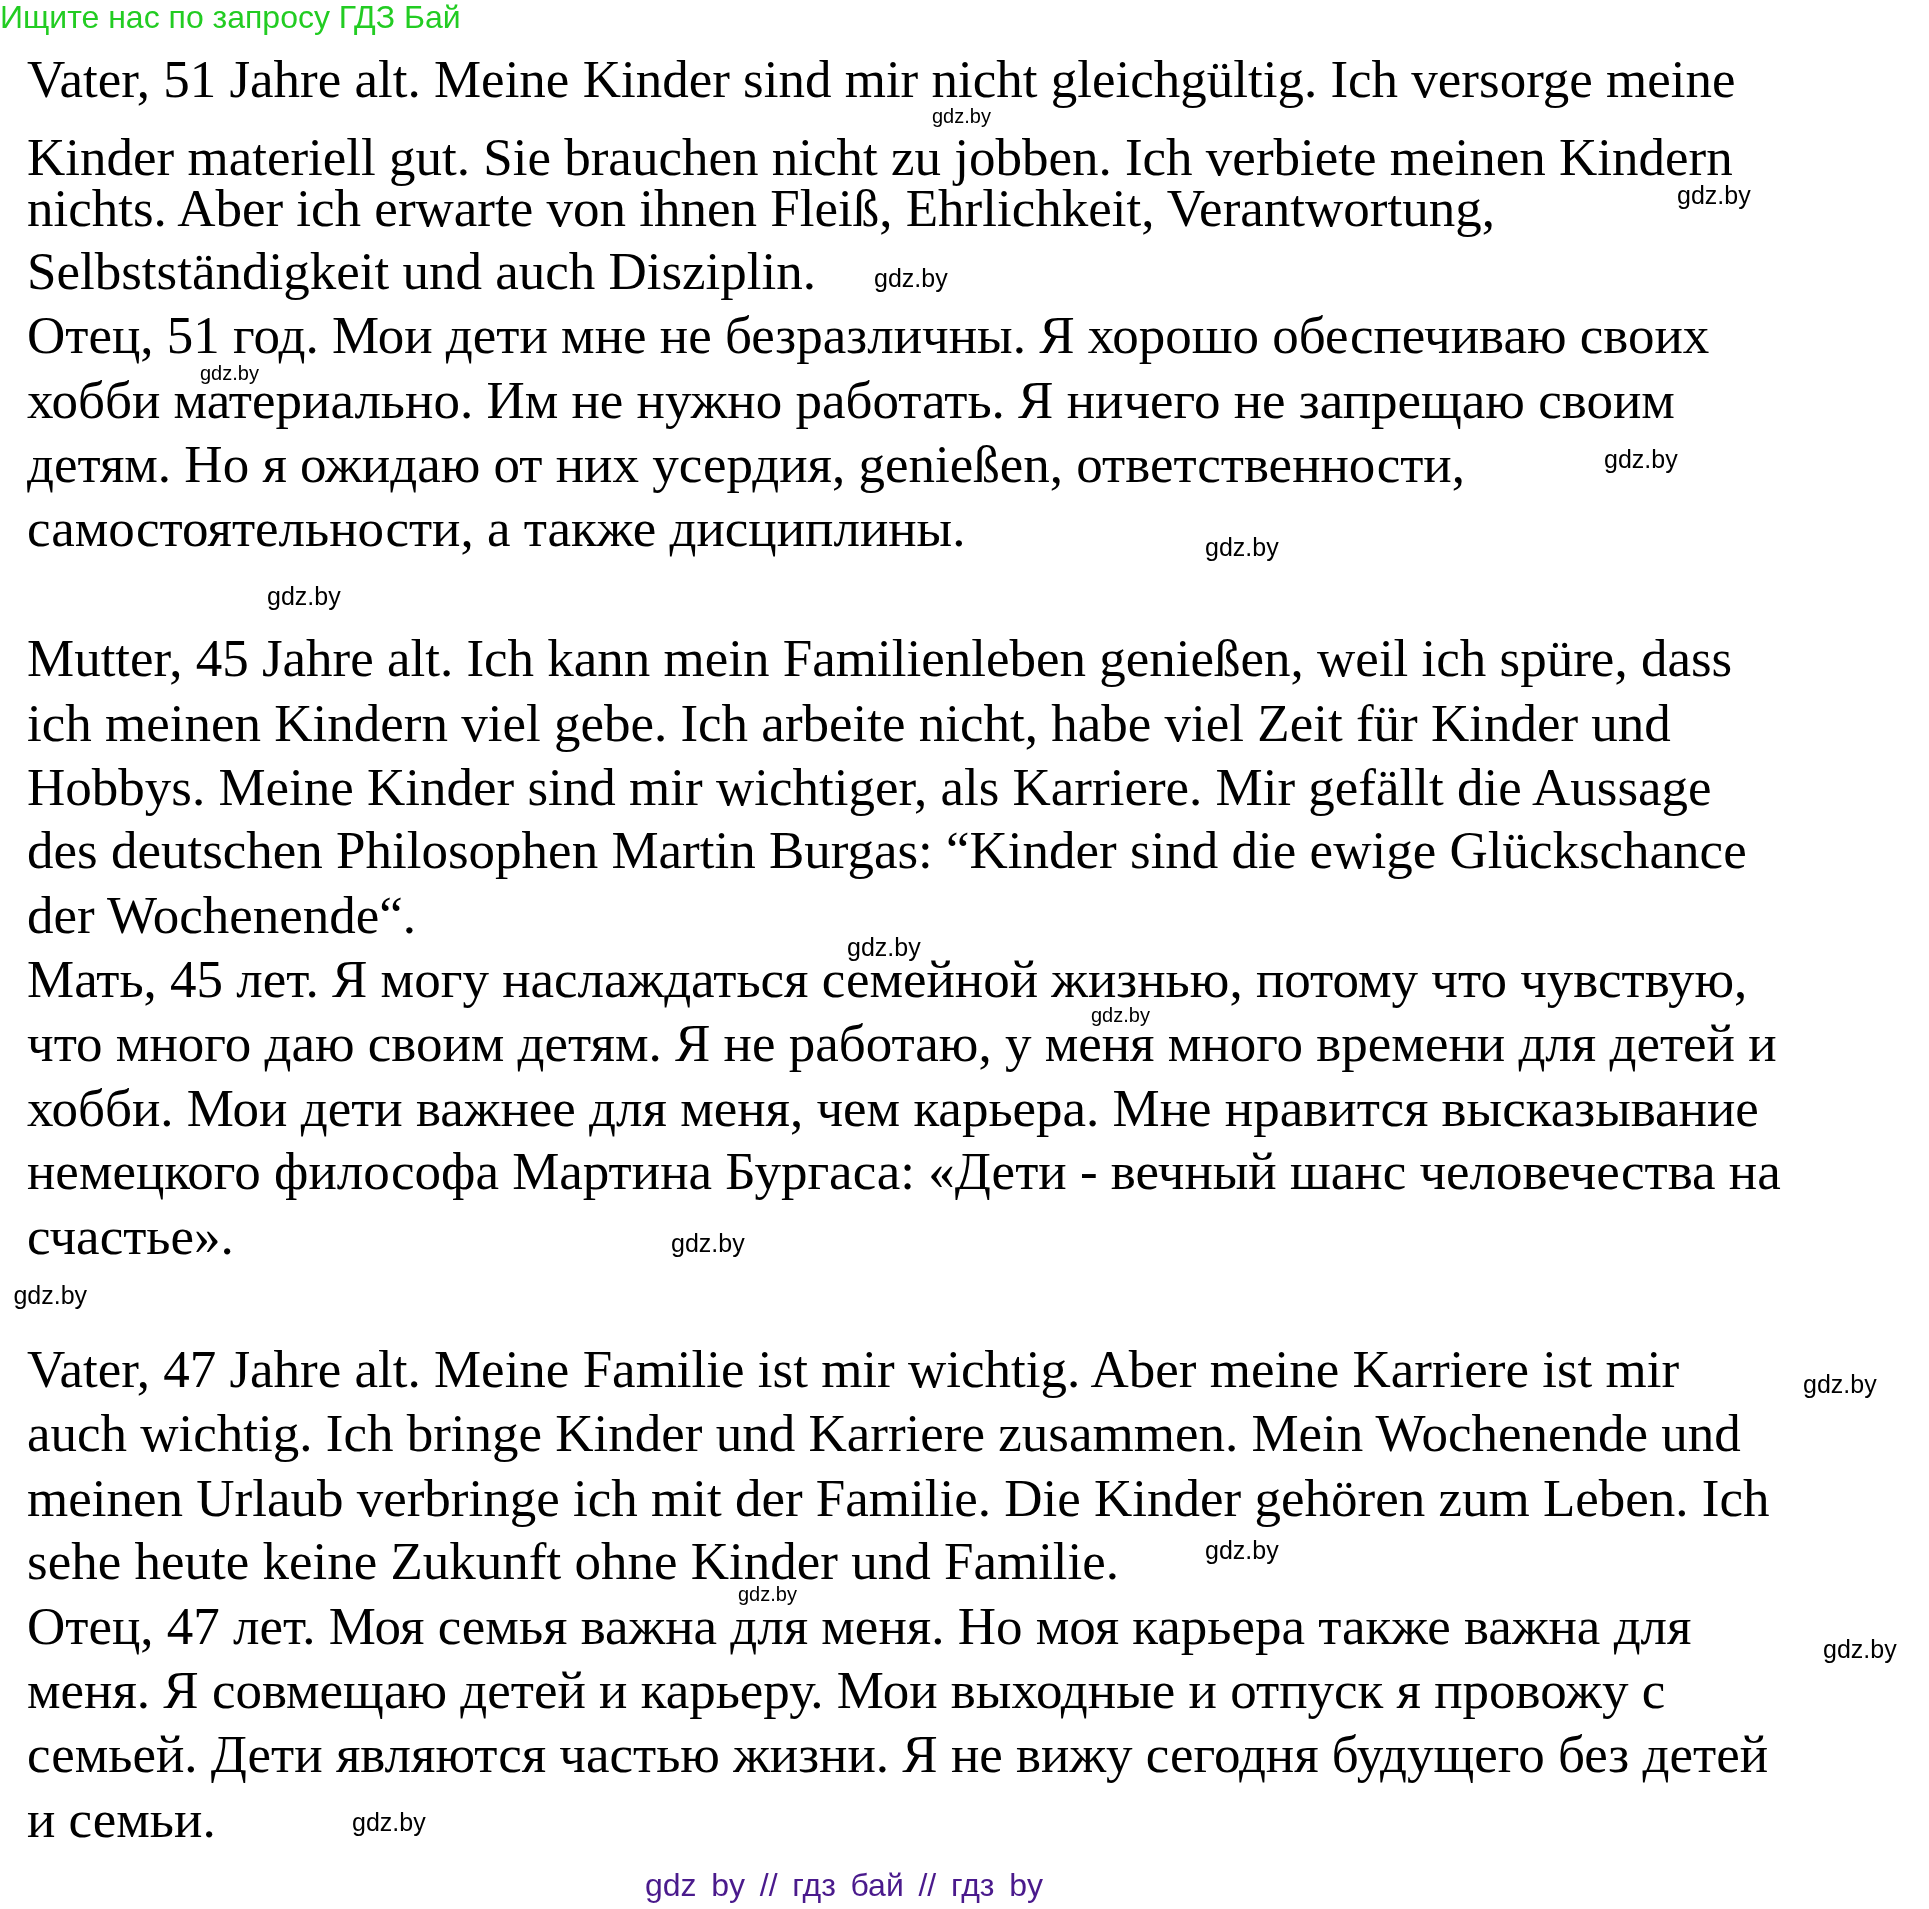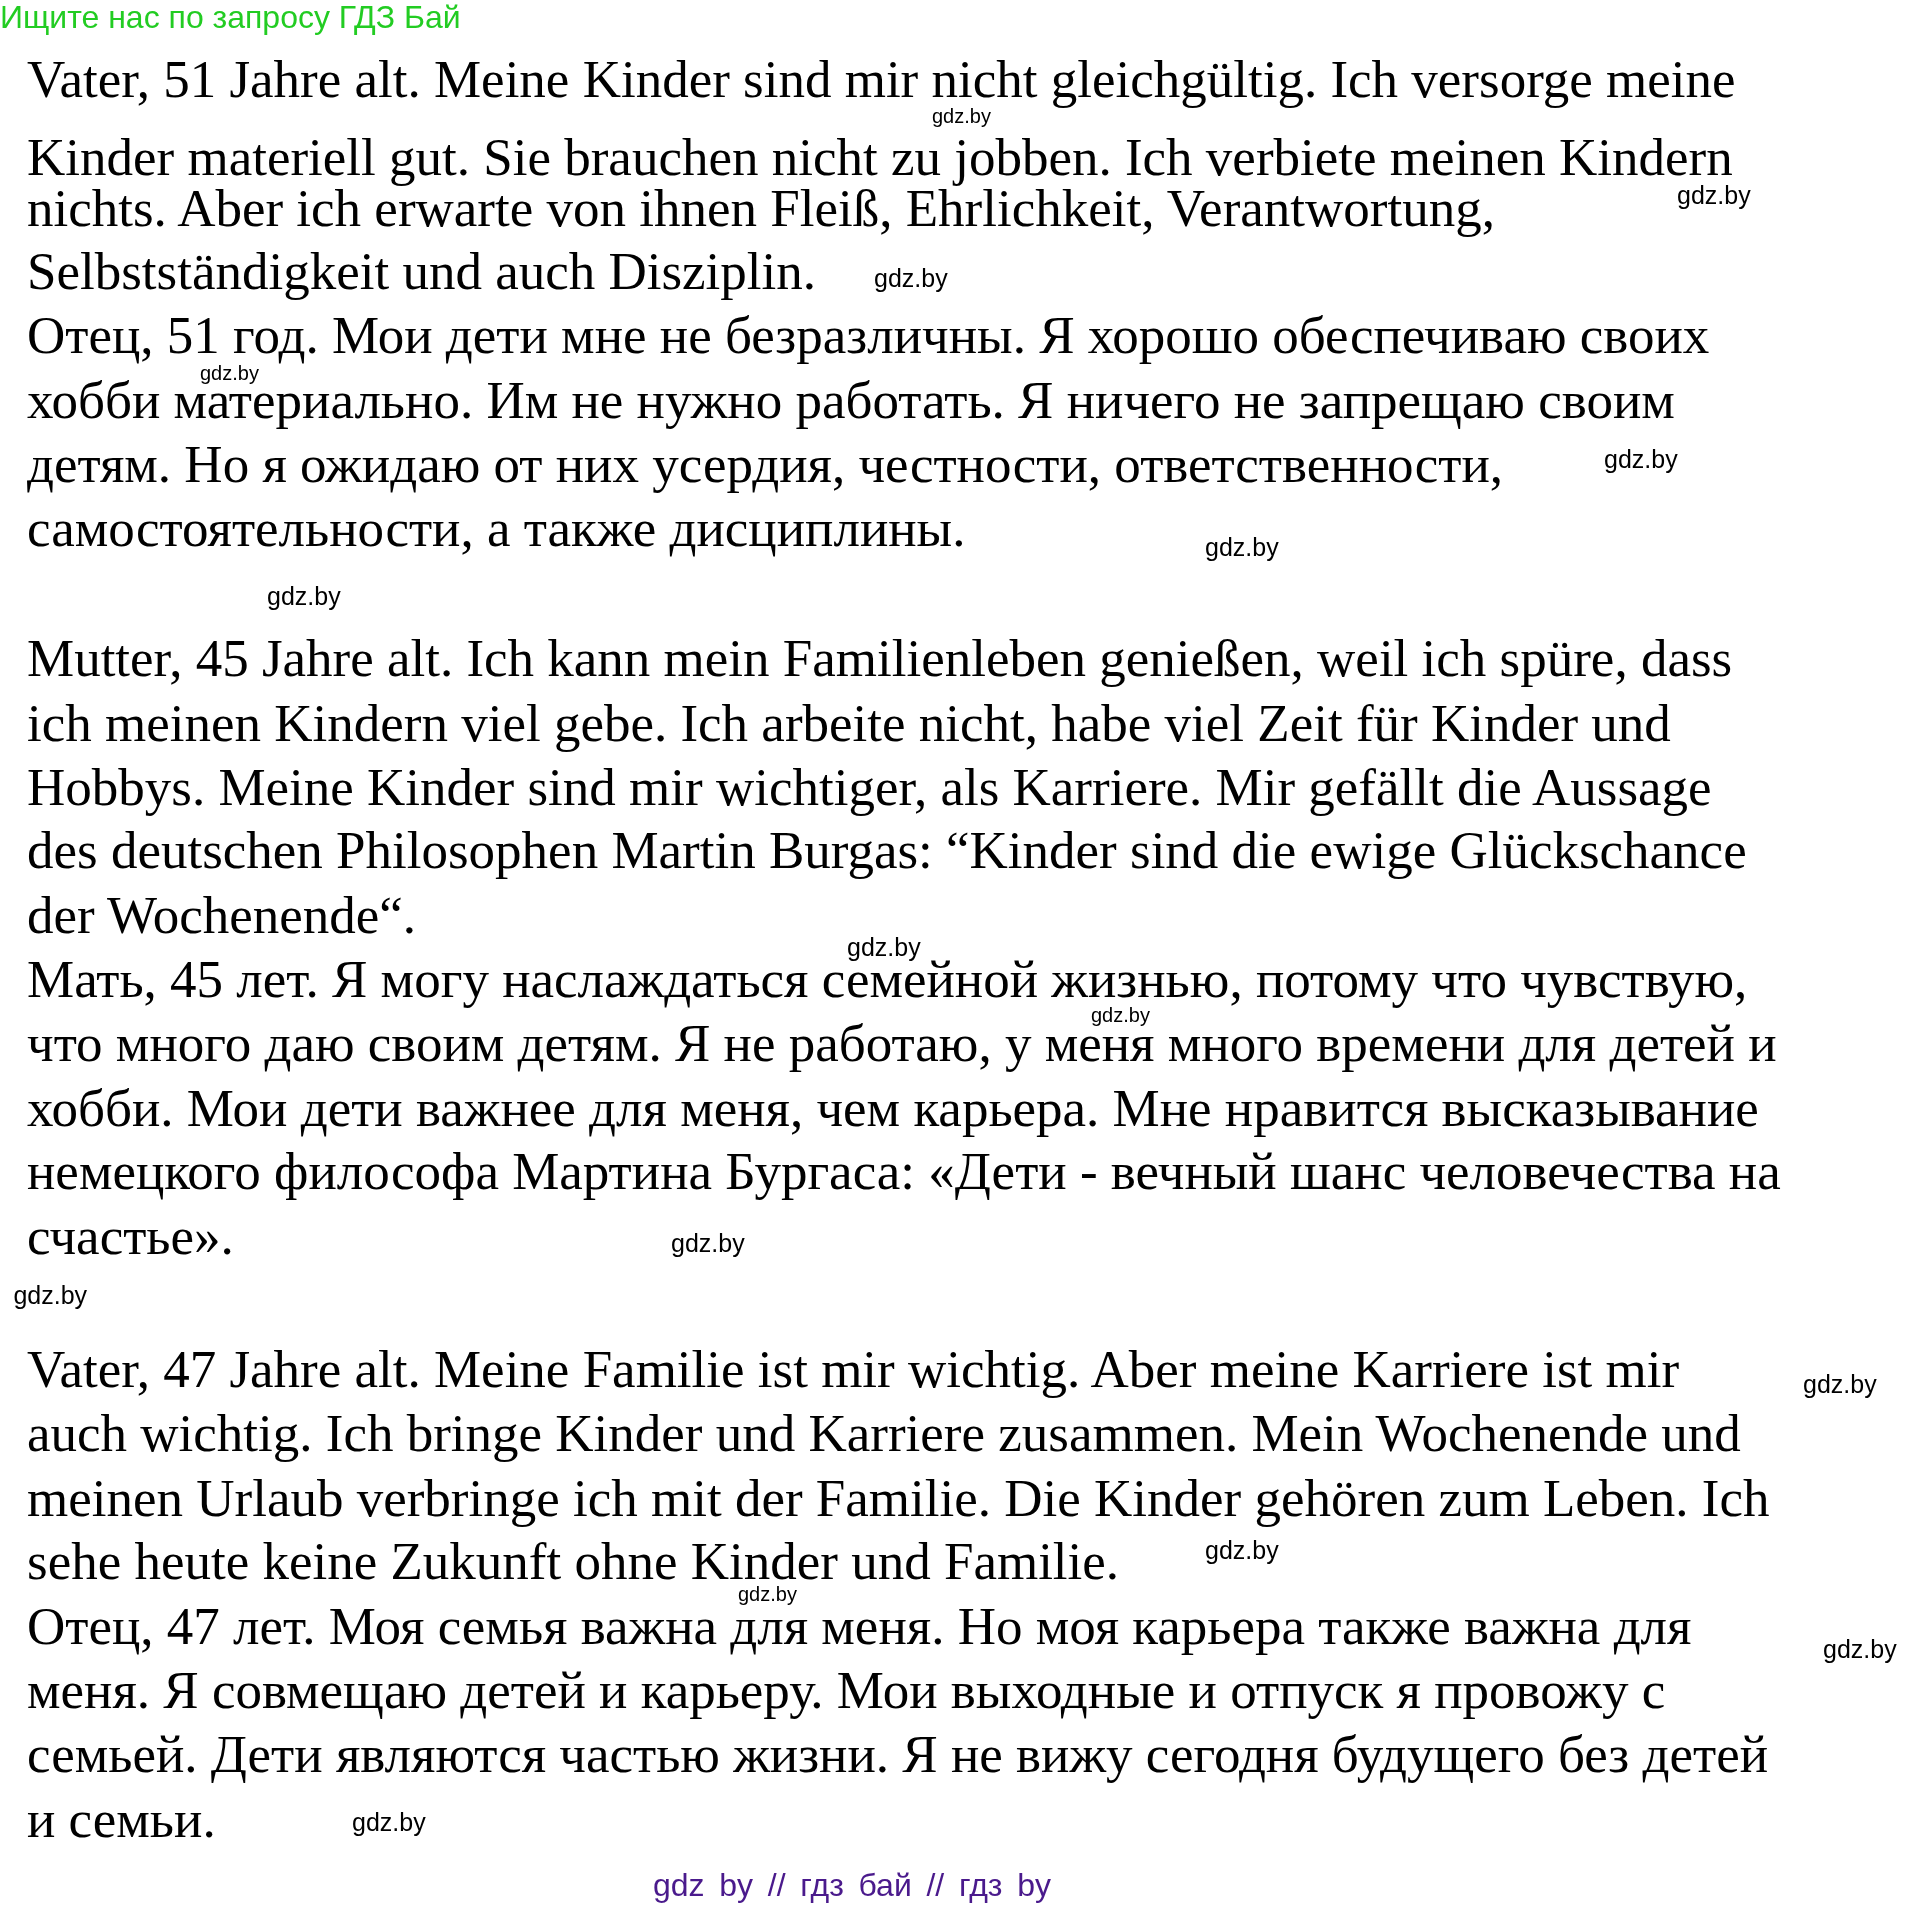--- a/index.html
+++ b/index.html
@@ -14,42 +14,42 @@
     font-family: "Liberation Serif", serif; font-size: 53px; color: #000;
     line-height: 1; height: 54px;
   }
   .wm {
     position: absolute; white-space: nowrap; color: #000;
     font-family: "Liberation Sans", sans-serif; line-height: 1;
   }
   .wm.l { font-size: 25px; }
   .wm.s { font-size: 20px; }
   .footer {
-    position: absolute; left: 8px; width: 1688px; top: 1868px;
+    position: absolute; left: 0; width: 1688px; top: 1868px;
     text-align: center; color: #4a1a8c;
     font-family: "Liberation Sans", sans-serif; font-size: 32px; line-height: 35px;
     word-spacing: 5.8px;
   }
 </style>
 </head>
 <body>
 
 <div class="header">Ищите нас по запросу ГДЗ Бай</div>
 
 <div>
   <div class="line" style="top:53px">Vater, 51 Jahre alt. Meine Kinder sind mir nicht gleichgültig. Ich versorge meine</div>
   <div class="line" style="top:131px">Kinder materiell gut. Sie brauchen nicht zu jobben. Ich verbiete meinen Kindern</div>
   <div class="line" style="top:182px">nichts. Aber ich erwarte von ihnen Fleiß, Ehrlichkeit, Verantwortung,</div>
   <div class="line" style="top:245px">Selbstständigkeit und auch Disziplin.</div>
 </div>
 
 <div>
   <div class="line" style="top:309px">Отец, 51 год. Мои дети мне не безразличны. Я хорошо обеспечиваю своих</div>
   <div class="line" style="top:374px">хобби материально. Им не нужно работать. Я ничего не запрещаю своим</div>
-  <div class="line" style="top:438px">детям. Но я ожидаю от них усердия, честности, ответственности,</div>
+  <div class="line" style="top:438px">детям. Но я ожидаю от них усердия, genießen, ответственности,</div>
   <div class="line" style="top:502px">самостоятельности, а также дисциплины.</div>
 </div>
 
 <div>
   <div class="line" style="top:632px">Mutter, 45 Jahre alt. Ich kann mein Familienleben genießen, weil ich spüre, dass</div>
   <div class="line" style="top:697px">ich meinen Kindern viel gebe. Ich arbeite nicht, habe viel Zeit für Kinder und</div>
   <div class="line" style="top:761px">Hobbys. Meine Kinder sind mir wichtiger, als Karriere. Mir gefällt die Aussage</div>
   <div class="line" style="top:824px">des deutschen Philosophen Martin Burgas: “Kinder sind die ewige Glückschance</div>
   <div class="line" style="top:889px">der Wochenende“.</div>
 </div>

